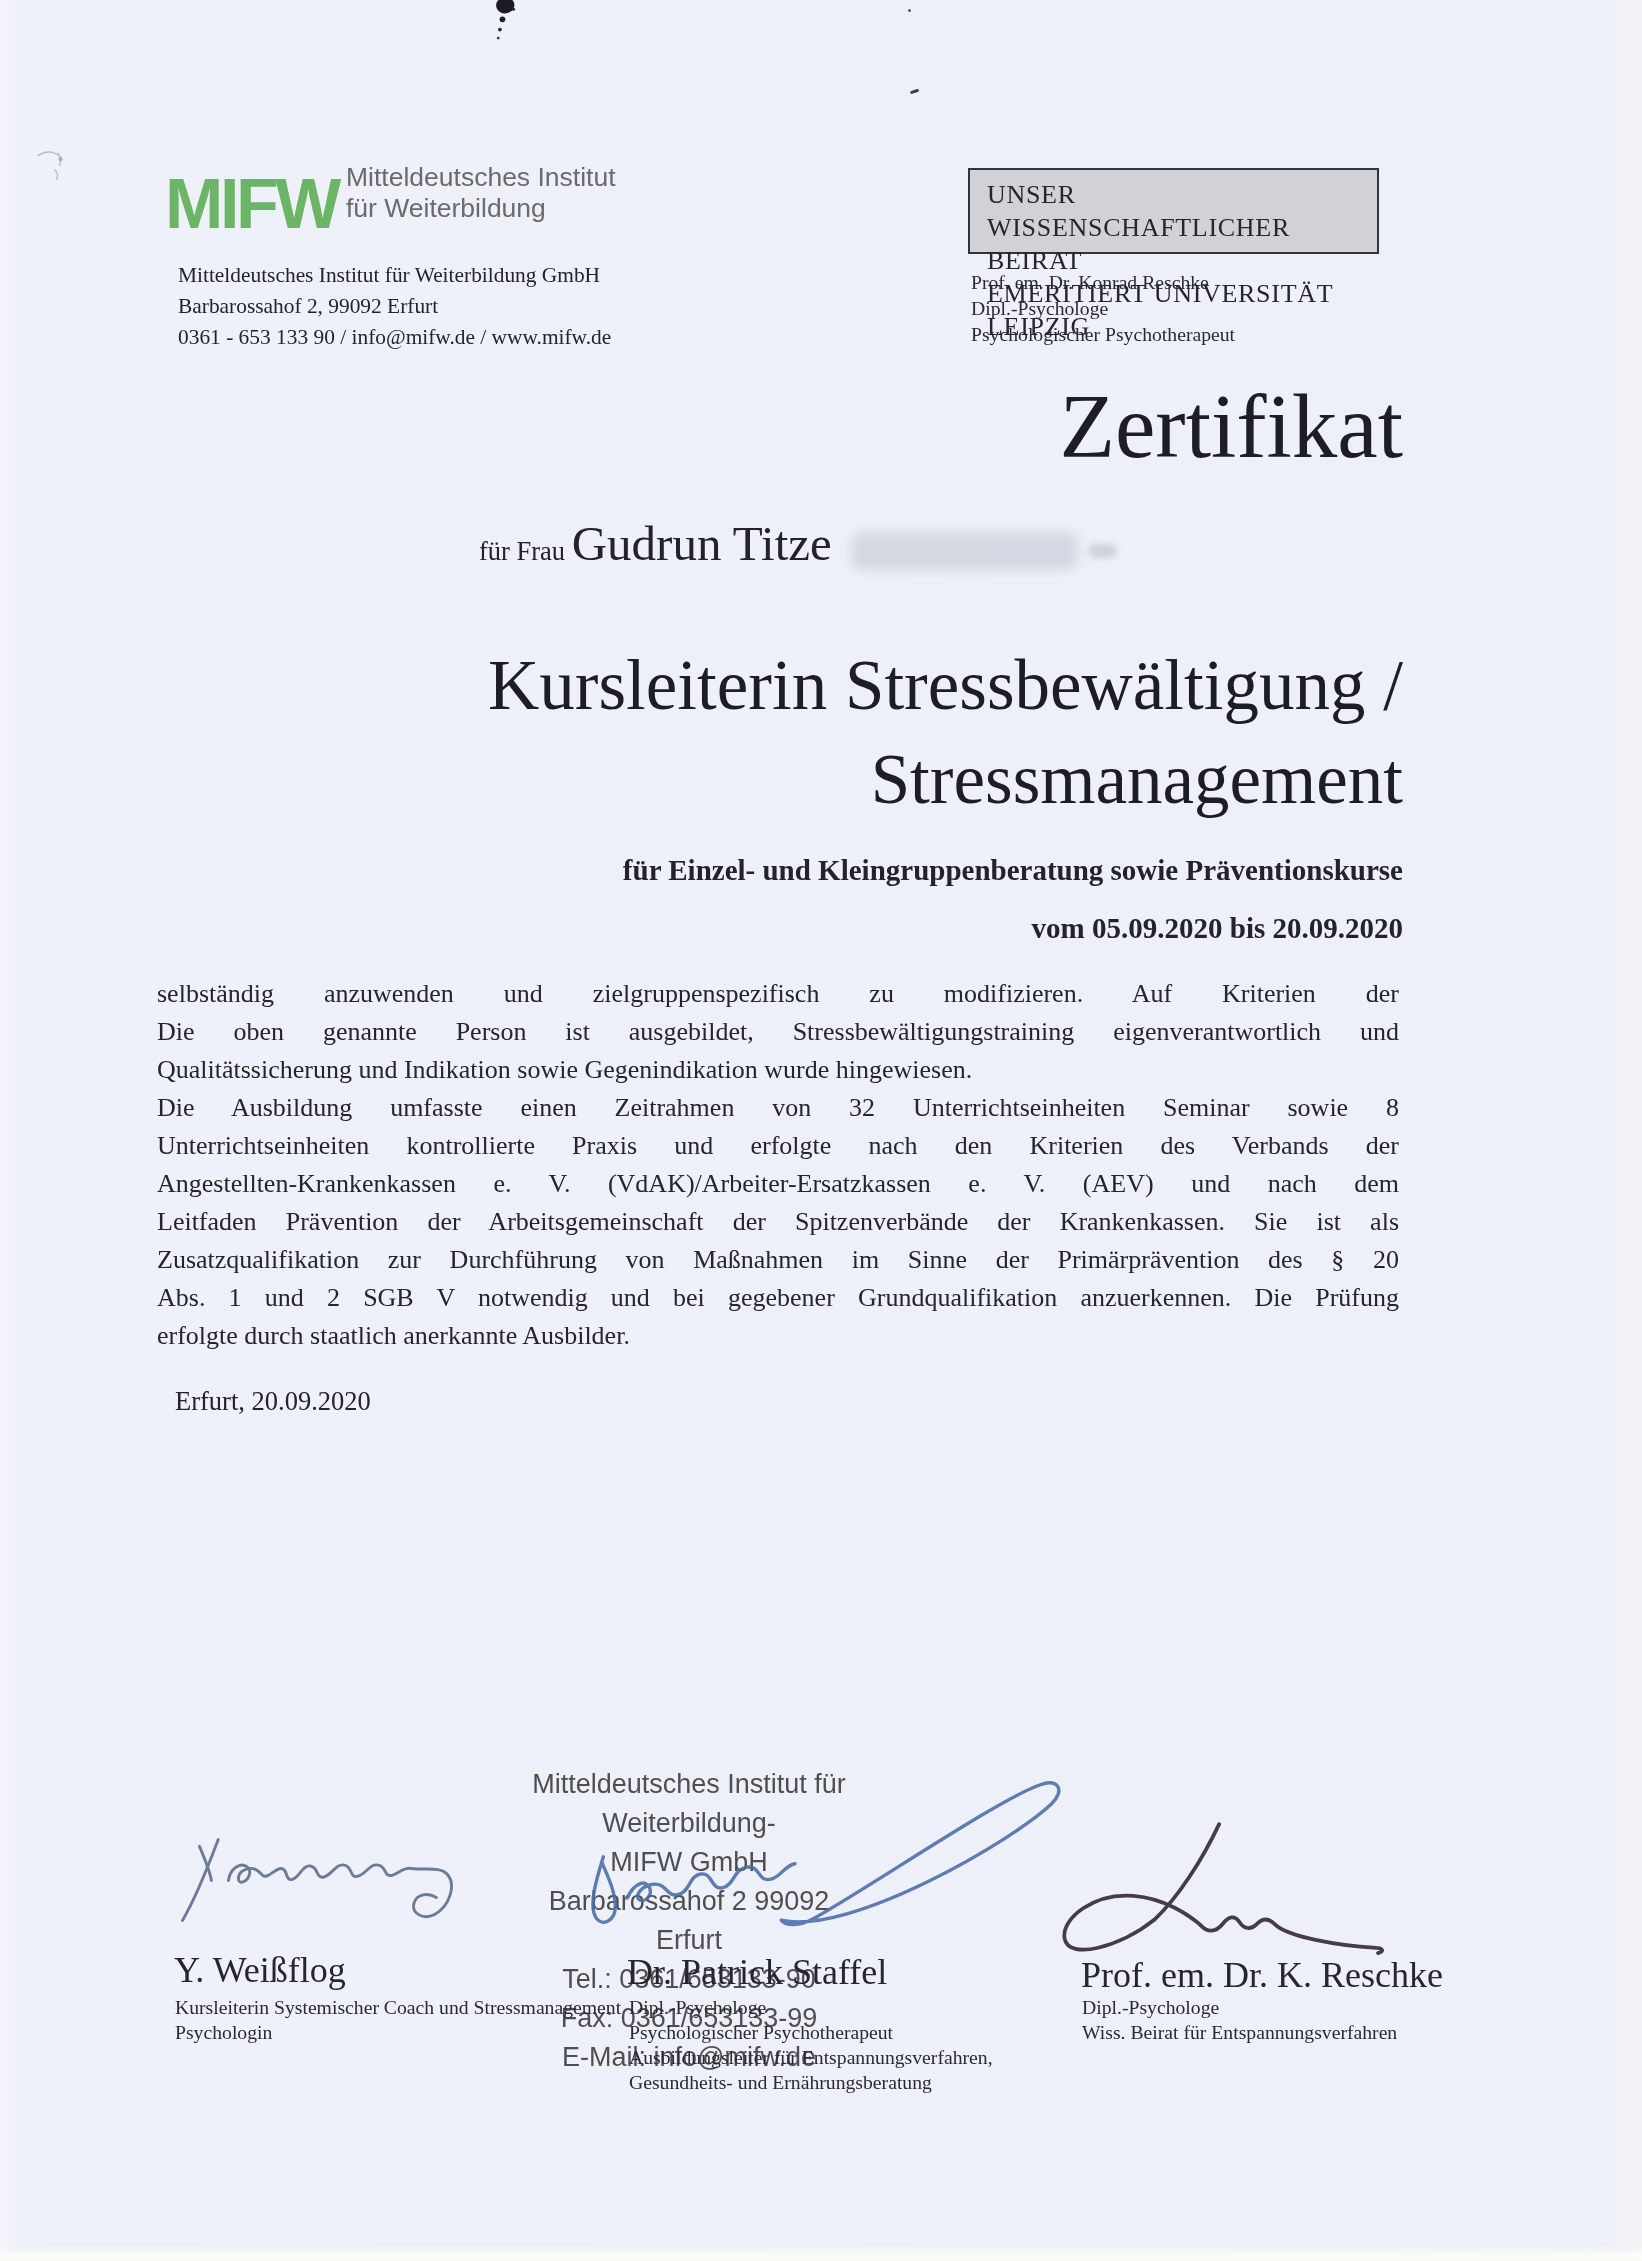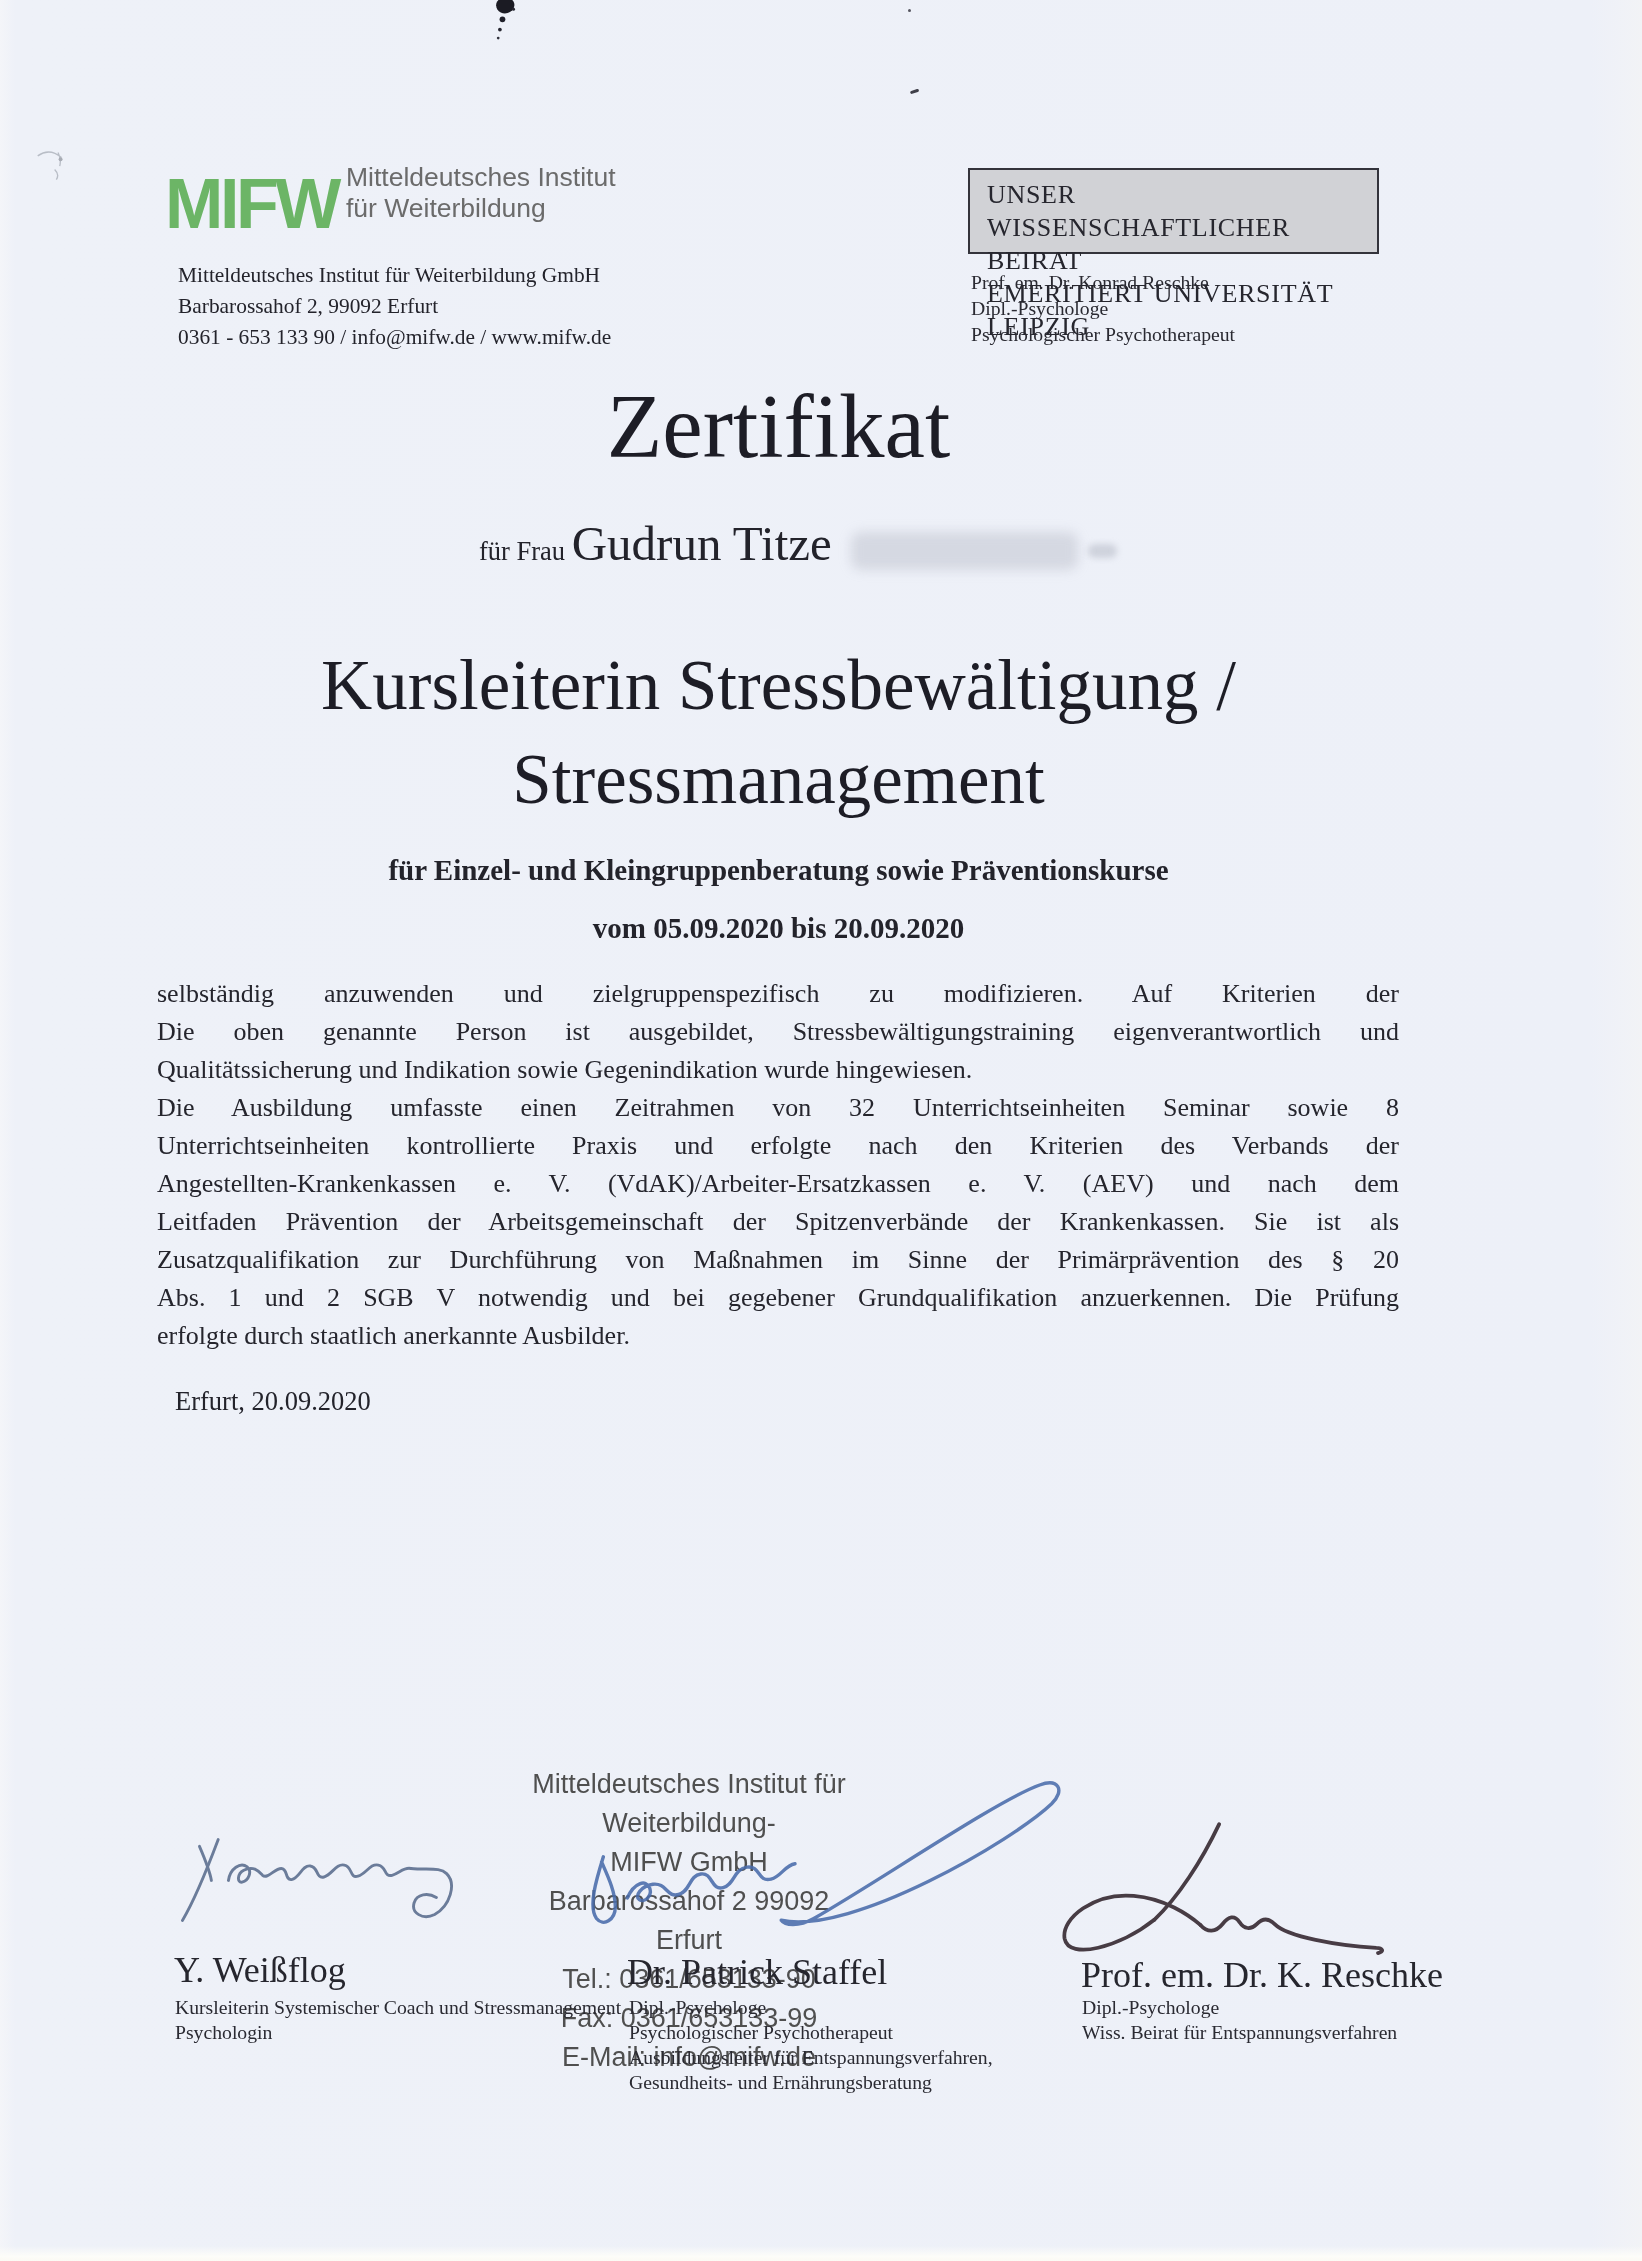--- a/index.html
+++ b/index.html
@@ -7,21 +7,21 @@
   .page{
     position:relative;
     width:1643px;height:2261px;
     background:linear-gradient(90deg,#f4f5f9 0px,#eef1f8 15.4px,#edf0f8 1591px,#f2f3f6 1643px);
     overflow:hidden;
     color:#23232b;
   }
   .abs{position:absolute;}
   .serif{font-family:"Liberation Serif",serif;}
   .sans{font-family:"Liberation Sans",sans-serif;}
-  .center-col{left:154px;width:1249px;text-align:center;}
+  .center-col{left:154px;width:1249px;text-align:right;}
 
   
   .logo-acronym{left:165px;top:169px;font-size:70px;font-weight:bold;letter-spacing:-3.4px;color:#6cb566;line-height:1;}
   .logo-name{left:346px;top:162px;font-size:26.5px;line-height:31px;color:#6b6b6b;}
   .company-address{left:171px;top:260px;font-size:21.4px;line-height:31px;color:#23232b;margin-left:7px;}
   .board-box{
     left:968px;top:168px;width:411px;height:86px;
     background:#d1d2d6;border:2.6px solid #33333b;
     box-sizing:border-box;padding:8px 0 0 17px;
     font-size:26px;line-height:33px;letter-spacing:0.7px;color:#26262e;

